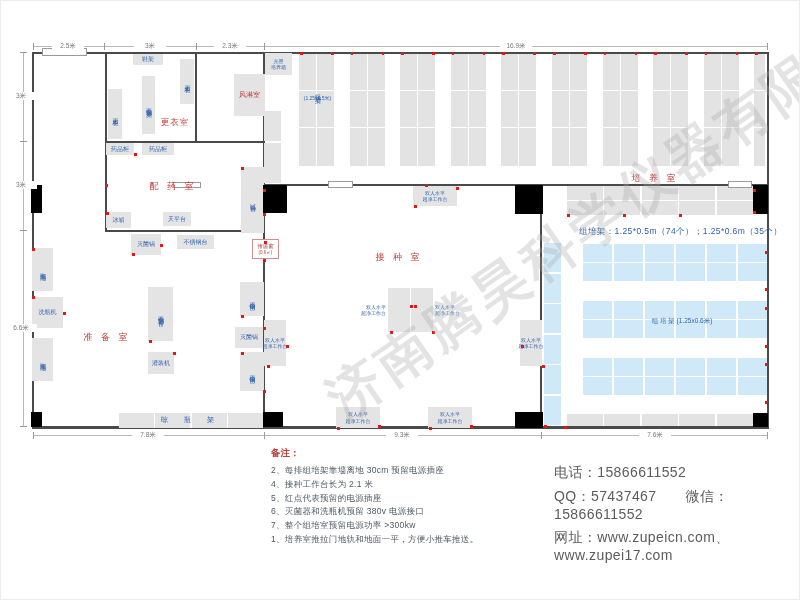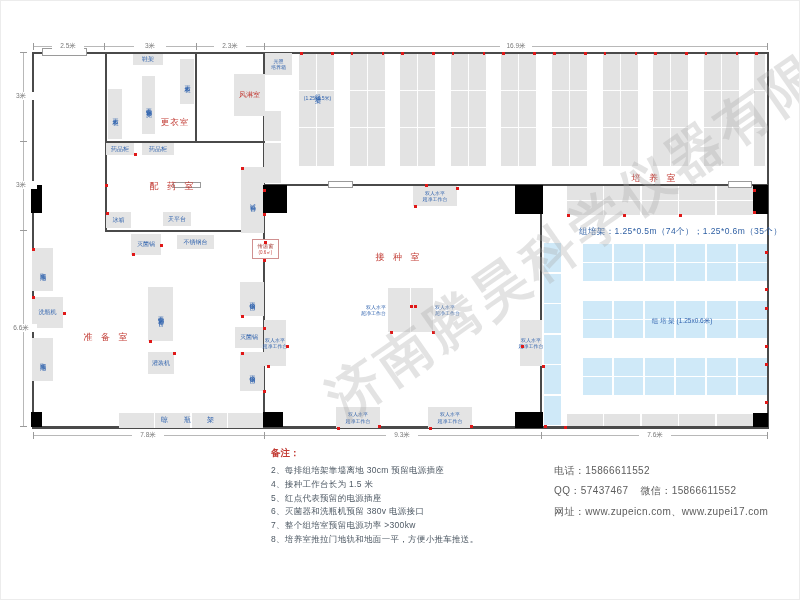--- a/index.html
+++ b/index.html
@@ -10,22 +10,22 @@
   .eq-label{color:#3063ae;font-size:6px;line-height:7px;display:flex;align-items:center;justify-content:center;text-align:center;white-space:pre-line;}
   .watermark{position:absolute;left:333px;top:368px;z-index:30;font-size:54px;letter-spacing:5px;
              color:rgba(168,168,168,0.32);white-space:nowrap;transform:rotate(-35deg);transform-origin:0 50%;
              pointer-events:none;font-weight:bold;}
   .notes{position:absolute;left:270px;top:446px;width:290px;z-index:10;}
   .notes-title{color:#c23b34;font-size:9.5px;font-weight:bold;margin-bottom:4px;}
   .note-item{color:#4d5863;font-size:8.5px;line-height:13.8px;letter-spacing:0.3px;}
   .contact{position:absolute;left:553px;top:456px;width:240px;z-index:10;}
   .brand-row{display:flex;align-items:center;}
   .company-name{font-size:14.5px;font-weight:bold;color:#3a3a3a;letter-spacing:1px;margin-left:5px;}
-  .contact-line{font-size:10px;color:#5c5c5c;letter-spacing:0.4px;margin-top:6.5px;}
-  .contact-line .gap{margin-right:12px;}
+  .contact-line{font-size:14px;color:#5c5c5c;letter-spacing:0.4px;margin-top:6.5px;}
+  .contact-line .gap{margin-right:29px;}
 </style>
 </head>
 <body>
 
 <div class="page">
   <div id="plan">
       <div style="left: 298px; top: 53px; width: 35px; height: 112px; background: linear-gradient(to right, transparent 0px, transparent 17px, rgba(255, 255, 255, 0.95) 17px, rgba(255, 255, 255, 0.95) 18px, transparent 18px), linear-gradient(transparent 0px, transparent 36px, rgba(255, 255, 255, 0.95) 36px, rgba(255, 255, 255, 0.95) 37px, transparent 37px, transparent 73px, rgba(255, 255, 255, 0.95) 73px, rgba(255, 255, 255, 0.95) 74px, transparent 74px) rgb(227, 227, 227); z-index: 2;"></div>
       <div style="left: 299px; top: 51px; width: 2.5px; height: 2.5px; background: rgb(224, 24, 24); z-index: 7;"></div>
       <div style="left: 330px; top: 51px; width: 2.5px; height: 2.5px; background: rgb(224, 24, 24); z-index: 7;"></div>
       <div style="left: 348.6px; top: 53px; width: 35px; height: 112px; background: linear-gradient(to right, transparent 0px, transparent 17px, rgba(255, 255, 255, 0.95) 17px, rgba(255, 255, 255, 0.95) 18px, transparent 18px), linear-gradient(transparent 0px, transparent 36px, rgba(255, 255, 255, 0.95) 36px, rgba(255, 255, 255, 0.95) 37px, transparent 37px, transparent 73px, rgba(255, 255, 255, 0.95) 73px, rgba(255, 255, 255, 0.95) 74px, transparent 74px) rgb(227, 227, 227); z-index: 2;"></div>
@@ -241,25 +241,25 @@
       <div style="left: 131px; top: 430px; width: 32px; height: 8px; z-index: 8; font-size: 6.5px; color: rgb(122, 122, 122); text-align: center; white-space: nowrap; background: rgb(255, 255, 255);">7.8米</div>
       <div style="left: 385px; top: 430px; width: 32px; height: 8px; z-index: 8; font-size: 6.5px; color: rgb(122, 122, 122); text-align: center; white-space: nowrap; background: rgb(255, 255, 255);">9.3米</div>
       <div style="left: 638px; top: 430px; width: 32px; height: 8px; z-index: 8; font-size: 6.5px; color: rgb(122, 122, 122); text-align: center; white-space: nowrap; background: rgb(255, 255, 255);">7.6米</div>
     </div>
 
   <div class="watermark">济南腾昊科学仪器有限公司</div>
 
   <div class="notes">
     <div class="notes-title">备注：</div>
     <div class="note-item">2、每排组培架靠墙离地 30cm 预留电源插座</div>
-    <div class="note-item">4、接种工作台长为 1.5 米</div>
+    <div class="note-item">4、接种工作台长为 2.1 米</div>
     <div class="note-item">5、红点代表预留的电源插座</div>
     <div class="note-item">6、灭菌器和洗瓶机预留 380v 电源接口</div>
     <div class="note-item">7、整个组培室预留电源功率 &gt;300kw</div>
-    <div class="note-item">8、培养室推拉门地轨和地面一平，方便小推车推送。</div>
+    <div class="note-item">1、培养室推拉门地轨和地面一平，方便小推车推送。</div>
   </div>
 
   <div class="contact">
     <div class="contact-line"><span>电话：</span><span>15866611552</span></div>
     <div class="contact-line"><span>QQ：</span><span class="gap">57437467</span><span>微信：</span><span>15866611552</span></div>
     <div class="contact-line"><span>网址：</span><span>www.zupeicn.com</span><span>、</span><span>www.zupei17.com</span></div>
   </div>
 </div>
 
 </body></html>

